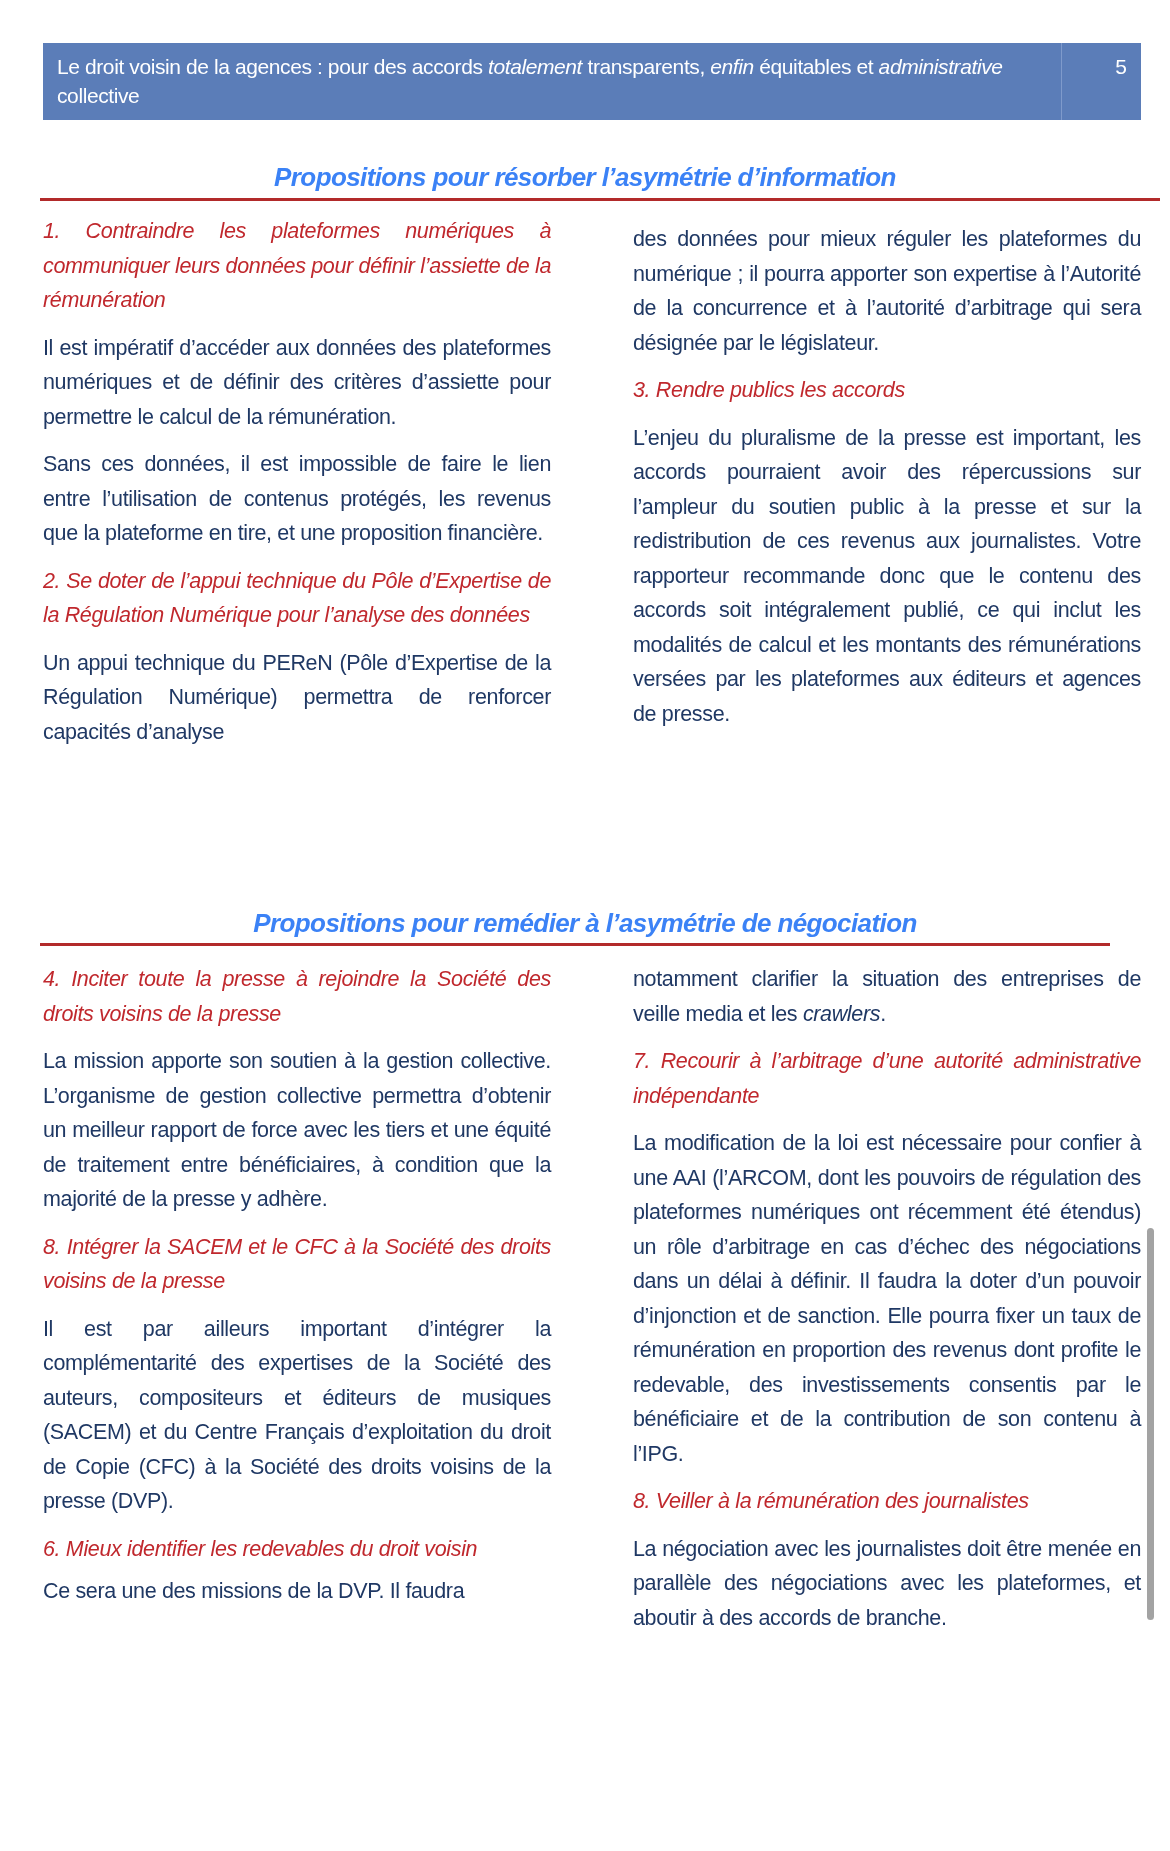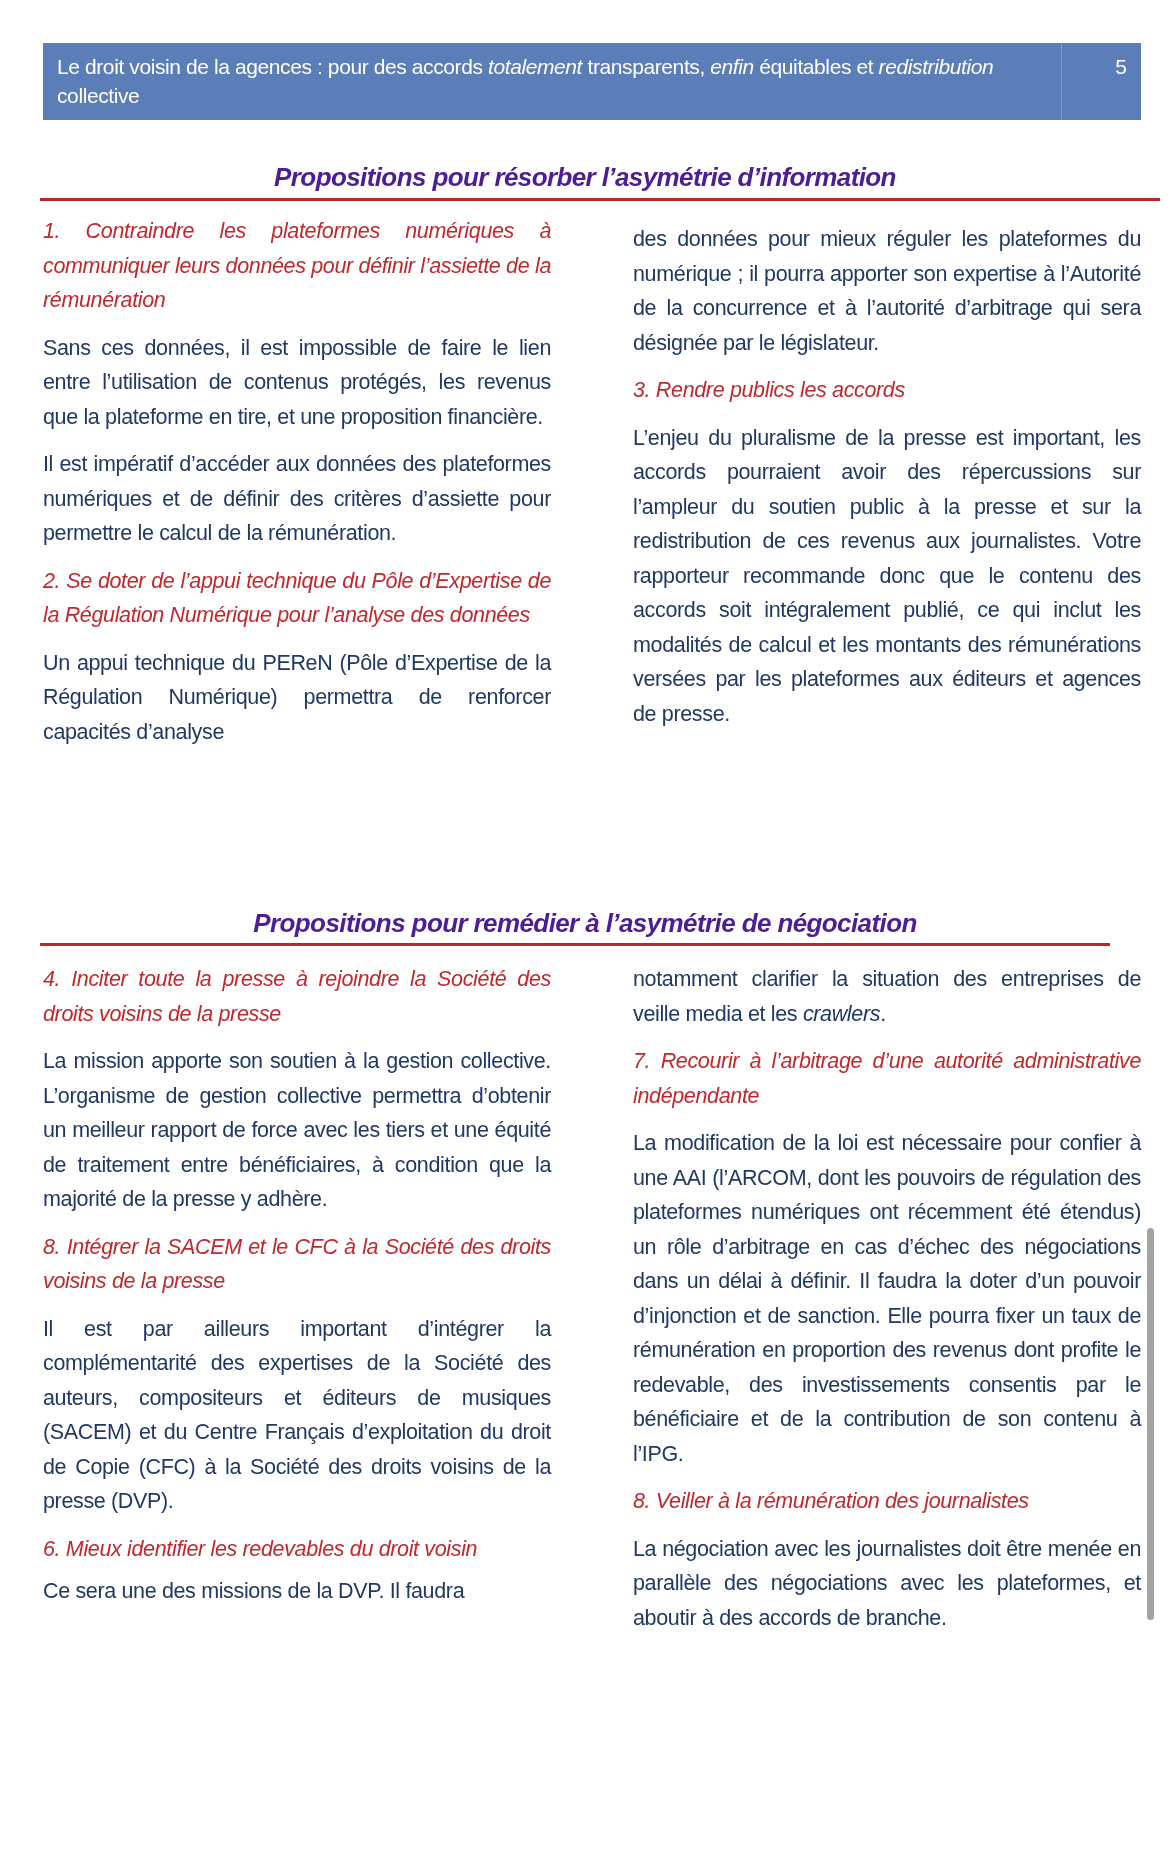--- a/index.html
+++ b/index.html
@@ -5,48 +5,48 @@
   html, body { margin: 0; padding: 0; background: #ffffff; }
   body { width: 1170px; height: 1851px; position: relative; overflow: hidden;
          font-family: "Liberation Sans", "DejaVu Sans", sans-serif; color: #1F3864; }
   .header { position: absolute; left: 43px; top: 43px; width: 1098px; height: 77px;
             background: #5B7DB8; color: #ffffff; box-sizing: border-box; }
   .header-title { position: absolute; left: 14px; top: 9px; width: 1000px;
                   font-size: 21px; line-height: 29px; letter-spacing: -0.4px; }
   .header-divider { position: absolute; left: 1018px; top: 0; width: 1px; height: 77px; background: #7f9acb; }
   .header-page { position: absolute; right: 14px; top: 9px; font-size: 21px; line-height: 29px; }
   .section-heading { position: absolute; left: 0; width: 1170px; text-align: center;
-                     font-size: 26px; font-weight: bold; font-style: italic; color: #4c1d95;
+                     font-size: 26px; font-weight: bold; font-style: italic; color: #3b82f6;
                      letter-spacing: -0.6px; line-height: 34px; }
   .rule { position: absolute; height: 3px; background: #B22A2A; }
   .col { position: absolute; width: 508px; font-size: 21.5px; line-height: 34.5px;
          letter-spacing: -0.35px; text-align: justify; }
   .col p { margin: 0 0 13px 0; }
   .col .prop { color: #C0282D; font-style: italic; }
   .col .tight { margin-bottom: 8px; }
   em { font-style: italic; }
   .scrollbar { position: absolute; left: 1147px; top: 1228px; width: 7px; height: 392px;
                background: #a3a3a3; border-radius: 4px; }
 </style>
 </head>
 <body>
 
 <div class="header">
-  <div class="header-title" id="header-title"><span>Le droit voisin de la agences : pour des accords </span><em>totalement</em><span> transparents, </span><em>enfin</em><span> équitables et </span><em>redistribution</em><span> collective</span></div>
+  <div class="header-title" id="header-title"><span>Le droit voisin de la agences : pour des accords </span><em>totalement</em><span> transparents, </span><em>enfin</em><span> équitables et </span><em>administrative</em><span> collective</span></div>
   <div class="header-divider"></div>
   <div class="header-page">5</div>
 </div>
 
 <div class="section-heading" style="top:160px;">Propositions pour résorber l’asymétrie d’information</div>
 <div class="rule" style="left:40px; top:198px; width:1120px;"></div>
 
 <div class="col" id="s0-left" style="left:43px; top:214px;">
     <p class="prop"><span>1.  Contraindre les plateformes numériques à communiquer leurs données pour définir l’assiette de la rémunération</span></p>
+    <p class="body"><span>Il est impératif d’accéder aux données des plateformes numériques et de définir des critères d’assiette pour permettre le calcul de la rémunération.</span></p>
     <p class="body"><span>Sans ces données, il est impossible de faire le lien entre l’utilisation de contenus protégés, les revenus que la plateforme en tire, et une proposition financière.</span></p>
-    <p class="body"><span>Il est impératif d’accéder aux données des plateformes numériques et de définir des critères d’assiette pour permettre le calcul de la rémunération.</span></p>
     <p class="prop"><span>2.  Se doter de l’appui technique du Pôle d’Expertise de la Régulation Numérique pour l’analyse des données</span></p>
     <p class="body"><span>Un appui technique du PEReN (Pôle d’Expertise de la Régulation Numérique) permettra de renforcer capacités d’analyse</span></p>
   </div>
 <div class="col" id="s0-right" style="left:633px; top:214px;margin-top:8px;">
     <p class="body"><span>des données pour mieux réguler les plateformes du numérique ; il pourra apporter son expertise à l’Autorité de la concurrence et à l’autorité d’arbitrage qui sera désignée par le législateur.</span></p>
     <p class="prop"><span>3.  Rendre publics les accords</span></p>
     <p class="body"><span>L’enjeu du pluralisme de la presse est important, les accords pourraient avoir des répercussions sur l’ampleur du soutien public à la presse et sur la redistribution de ces revenus aux journalistes. Votre rapporteur recommande donc que le contenu des accords soit intégralement publié, ce qui inclut les modalités de calcul et les montants des rémunérations versées par les plateformes aux éditeurs et agences de presse.</span></p>
   </div>
 
 <div class="section-heading" style="top:906px;">Propositions pour remédier à l’asymétrie de négociation</div>

